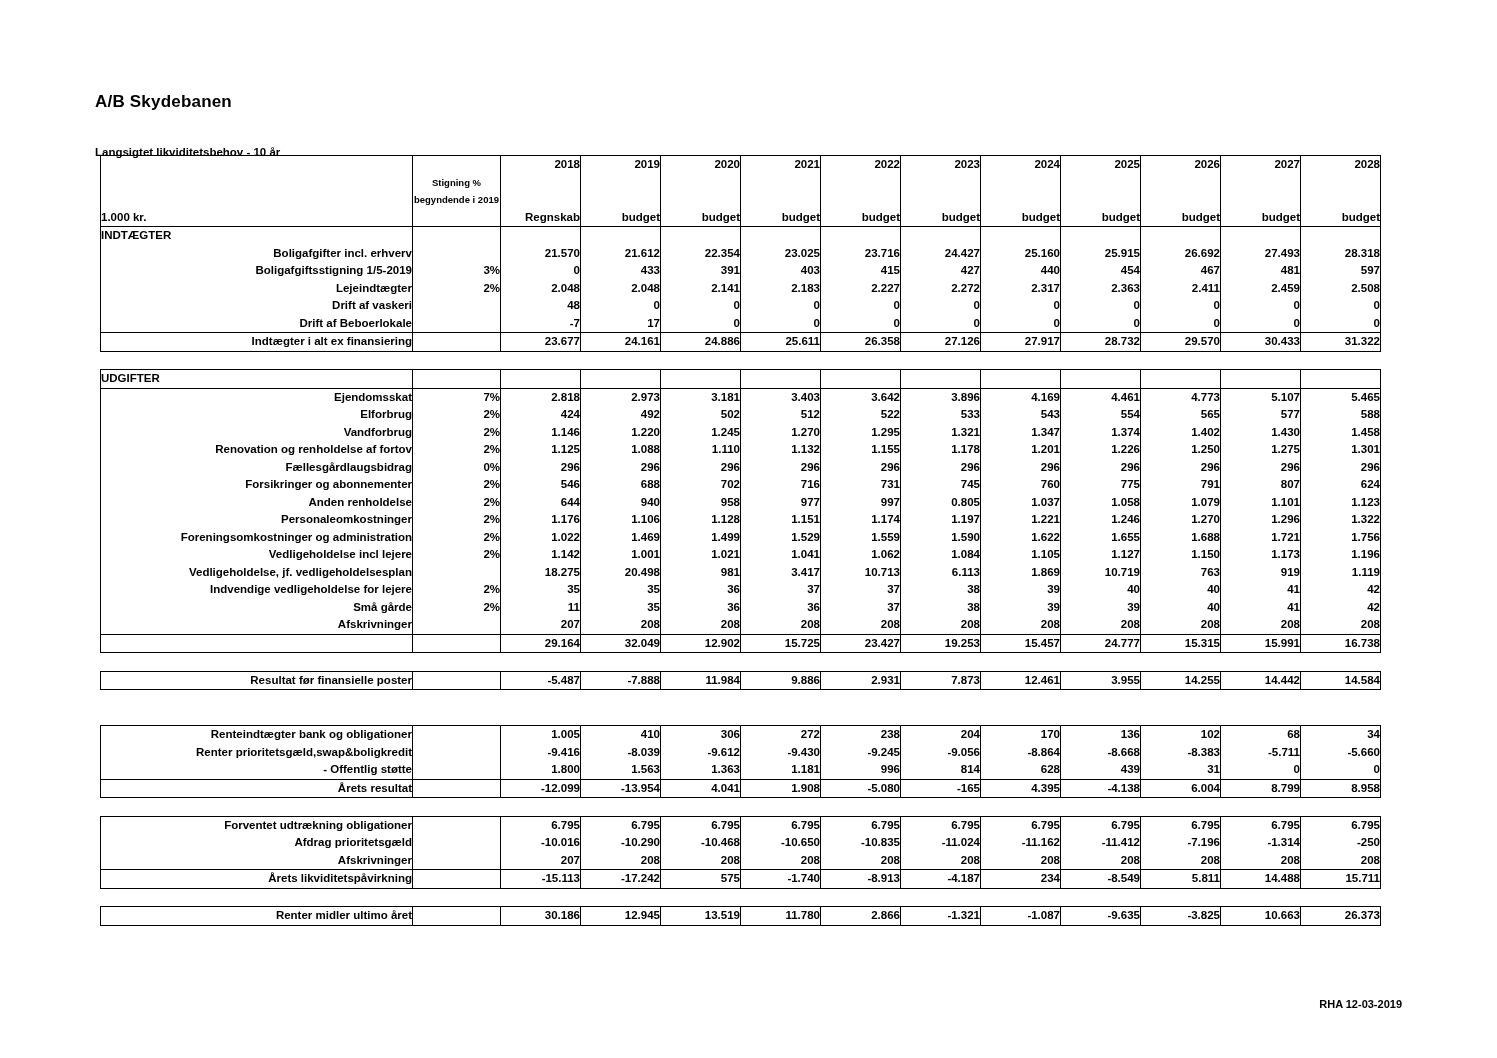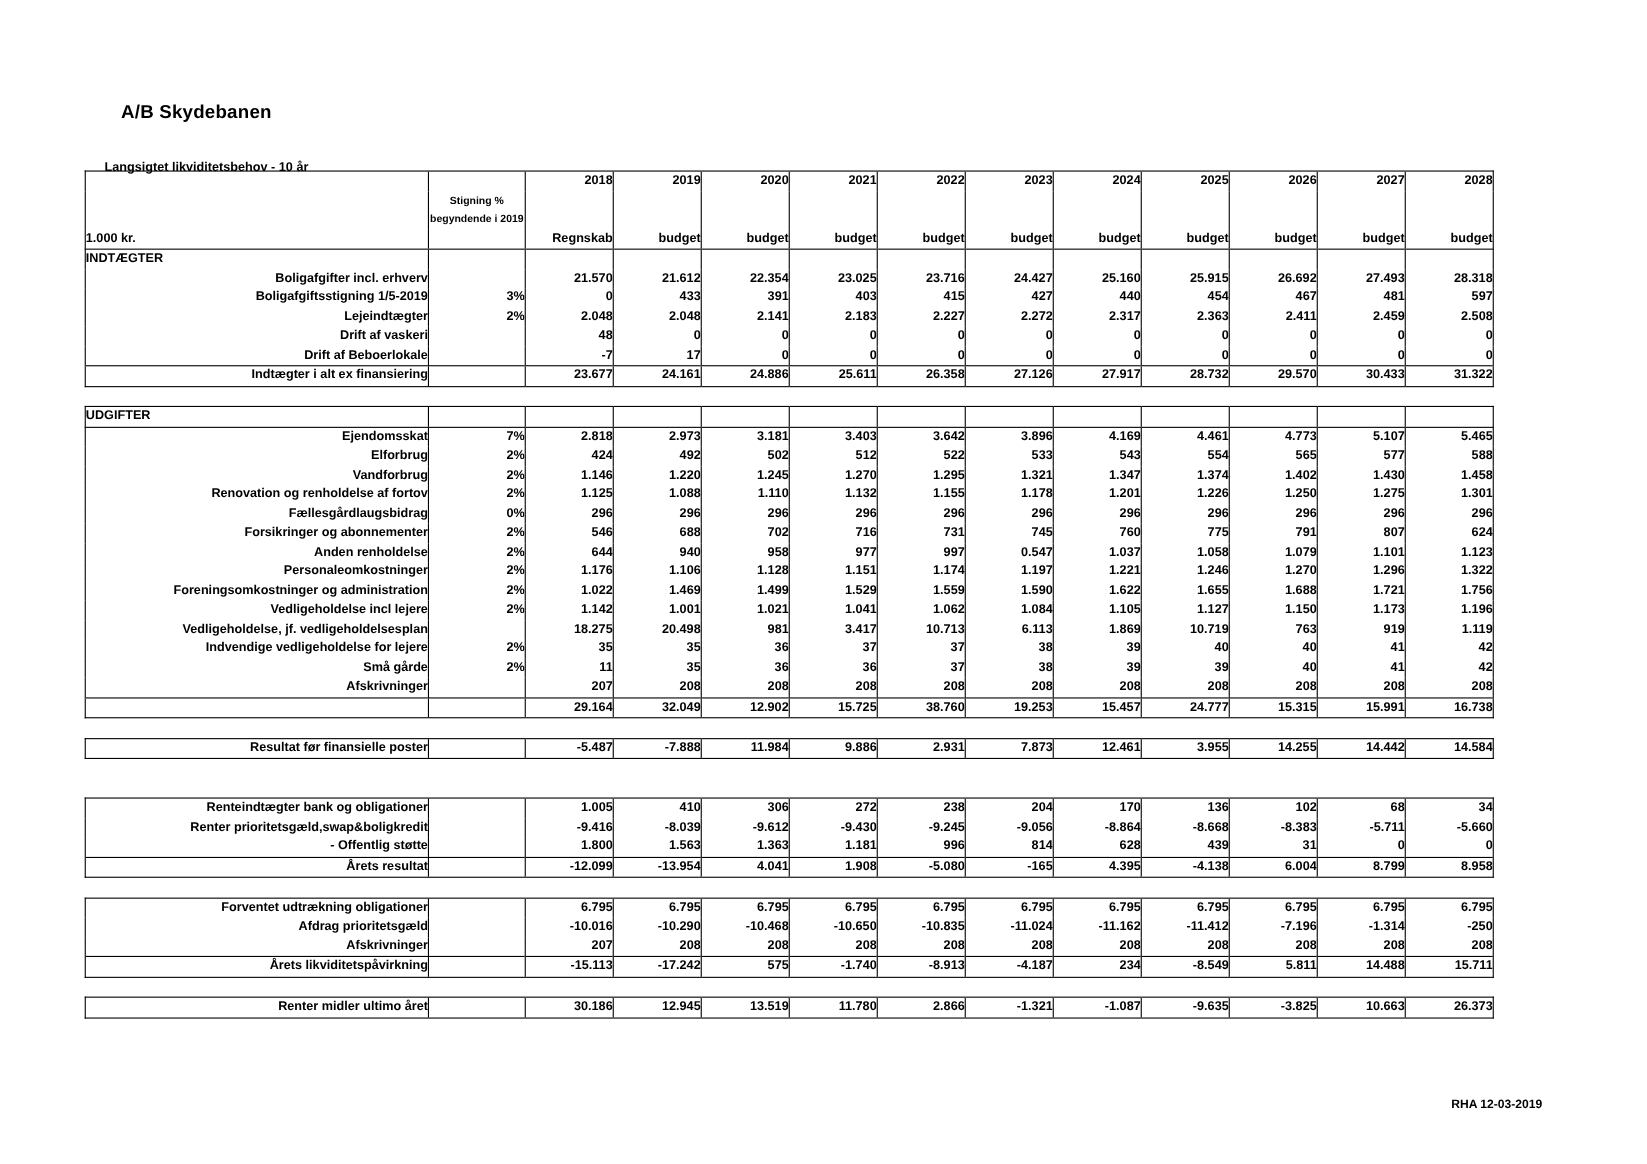--- a/index.html
+++ b/index.html
@@ -16,36 +16,36 @@
     overflow: hidden;
   }
   .page {
     position: absolute;
     left: 0; top: 0;
     width: 1497px;
     height: 1058px;
   }
   .doc-title {
     position: absolute;
-    left: 110px;
+    left: 95px;
     top: 92px;
     font-size: 17px;
     font-weight: bold;
     letter-spacing: 0.2px;
   }
   .subtitle {
     position: absolute;
     left: 95px;
     top: 146px;
     font-size: 11.5px;
     font-weight: bold;
   }
   table.sheet {
     position: absolute;
-    left: 77px;
+    left: 100px;
     top: 155px;
     border-collapse: collapse;
     table-layout: fixed;
     font-size: 11.5px;
     font-weight: bold;
   }
   table.sheet td {
     padding: 0;
     margin: 0;
     height: 17.5px;
@@ -408,21 +408,21 @@
           <td class="num bl br">624</td>
         </tr>
         <tr>
           <td class="lbl bl">Anden renholdelse</td>
           <td class="pct bl">2%</td>
           <td class="num bl">644</td>
           <td class="num bl">940</td>
           <td class="num bl">958</td>
           <td class="num bl">977</td>
           <td class="num bl">997</td>
-          <td class="num bl">0.547</td>
+          <td class="num bl">0.805</td>
           <td class="num bl">1.037</td>
           <td class="num bl">1.058</td>
           <td class="num bl">1.079</td>
           <td class="num bl">1.101</td>
           <td class="num bl br">1.123</td>
         </tr>
         <tr>
           <td class="lbl bl">Personaleomkostninger</td>
           <td class="pct bl">2%</td>
           <td class="num bl">1.176</td>
@@ -527,21 +527,21 @@
           <td class="num bl">208</td>
           <td class="num bl br">208</td>
         </tr>
         <tr>
           <td class="lbl bl bt bb"></td>
           <td class="pct bl bt bb"></td>
           <td class="num bl bt bb">29.164</td>
           <td class="num bl bt bb">32.049</td>
           <td class="num bl bt bb">12.902</td>
           <td class="num bl bt bb">15.725</td>
-          <td class="num bl bt bb">38.760</td>
+          <td class="num bl bt bb">23.427</td>
           <td class="num bl bt bb">19.253</td>
           <td class="num bl bt bb">15.457</td>
           <td class="num bl bt bb">24.777</td>
           <td class="num bl bt bb">15.315</td>
           <td class="num bl bt bb">15.991</td>
           <td class="num bl bt bb br">16.738</td>
         </tr>
         <tr class="gap-row">
           <td colspan="13"></td>
         </tr>

